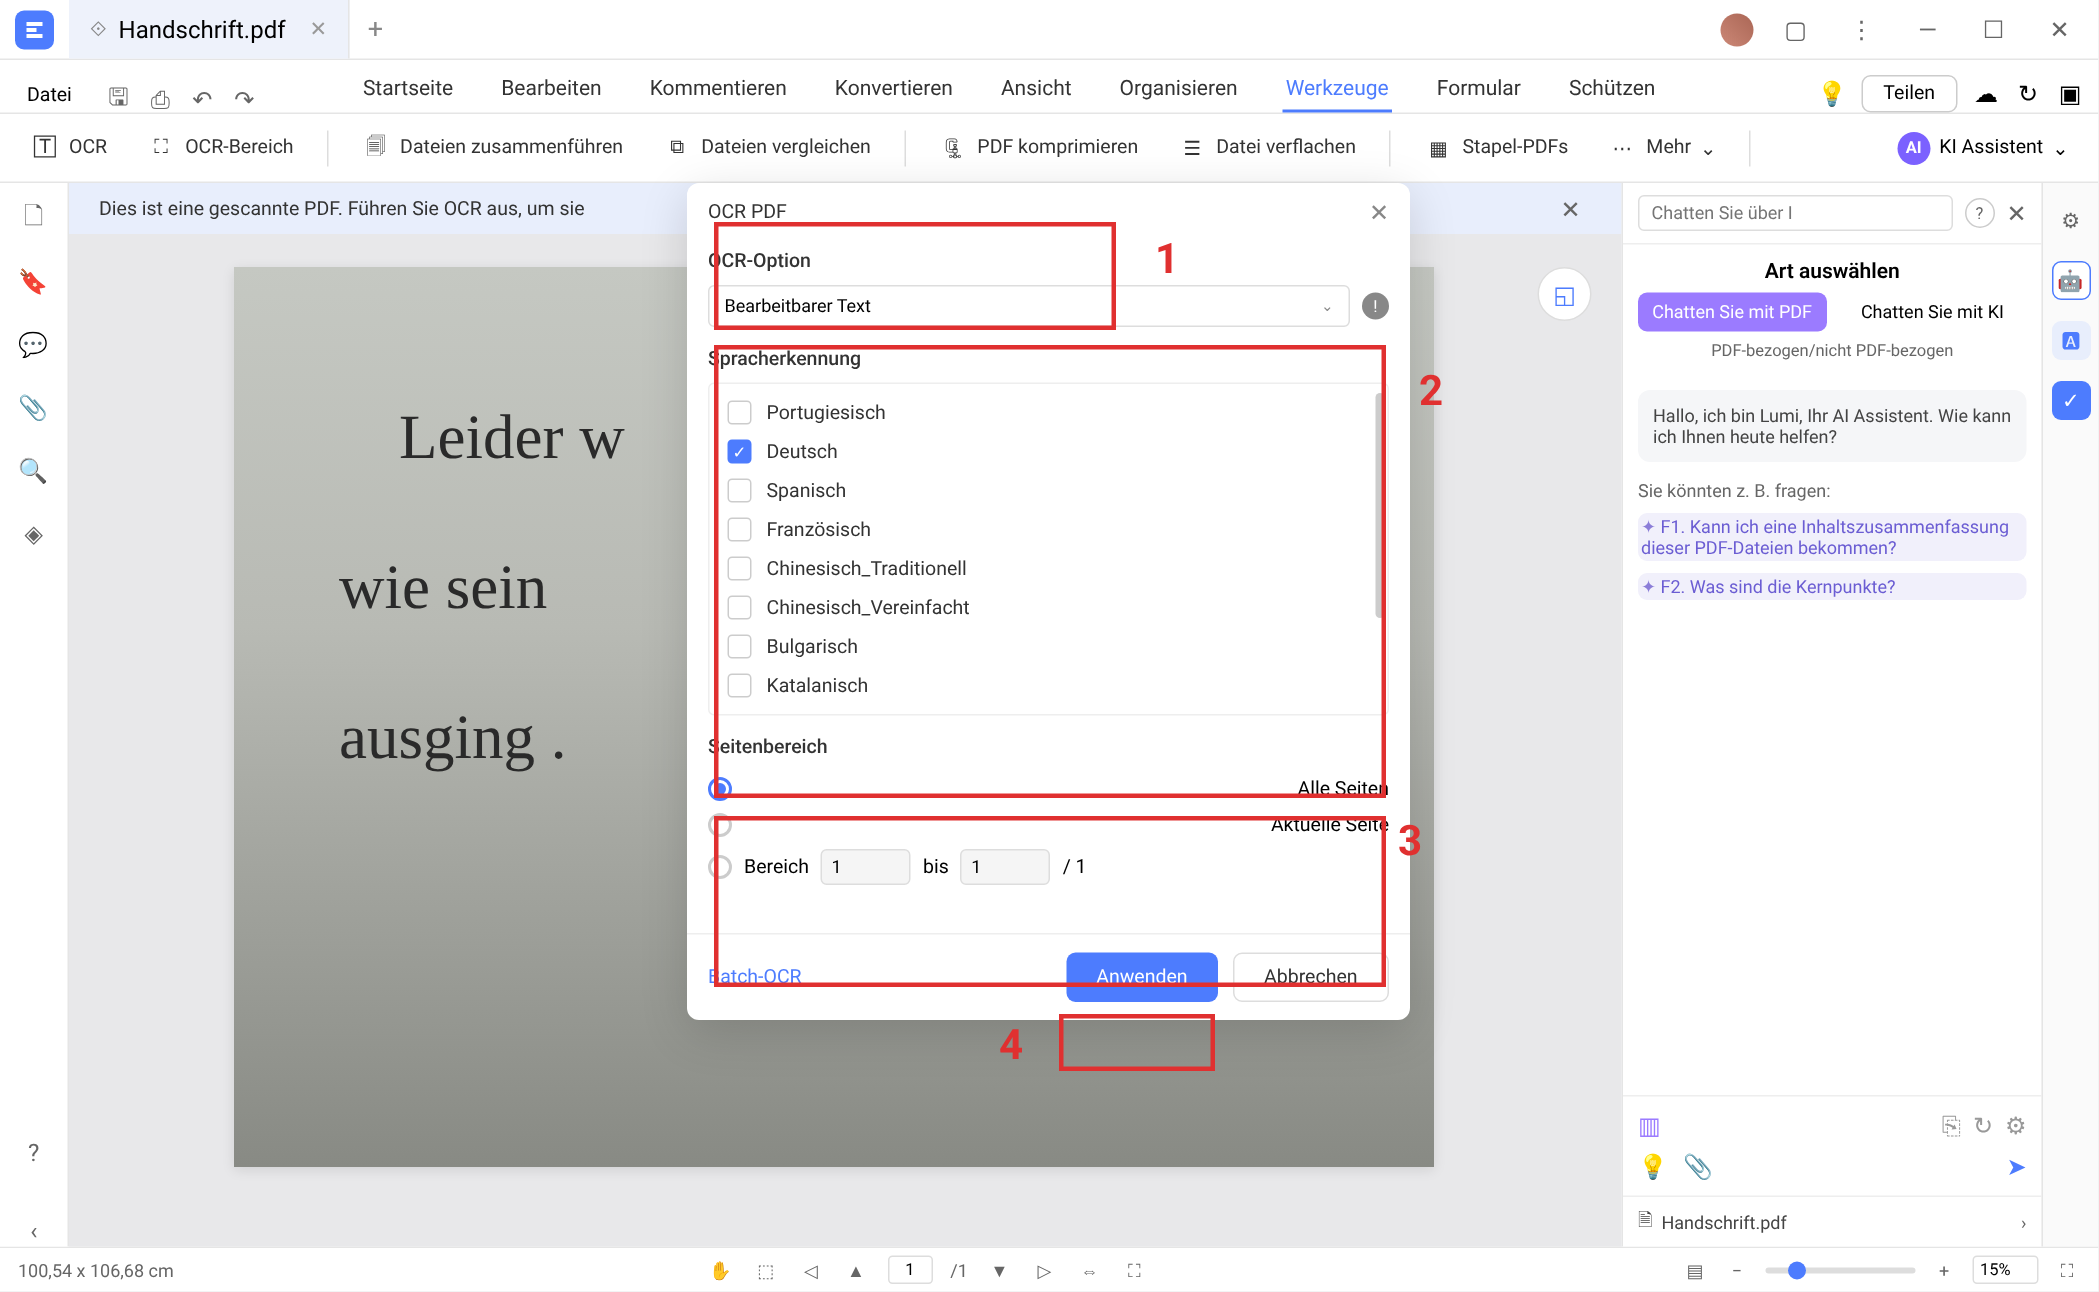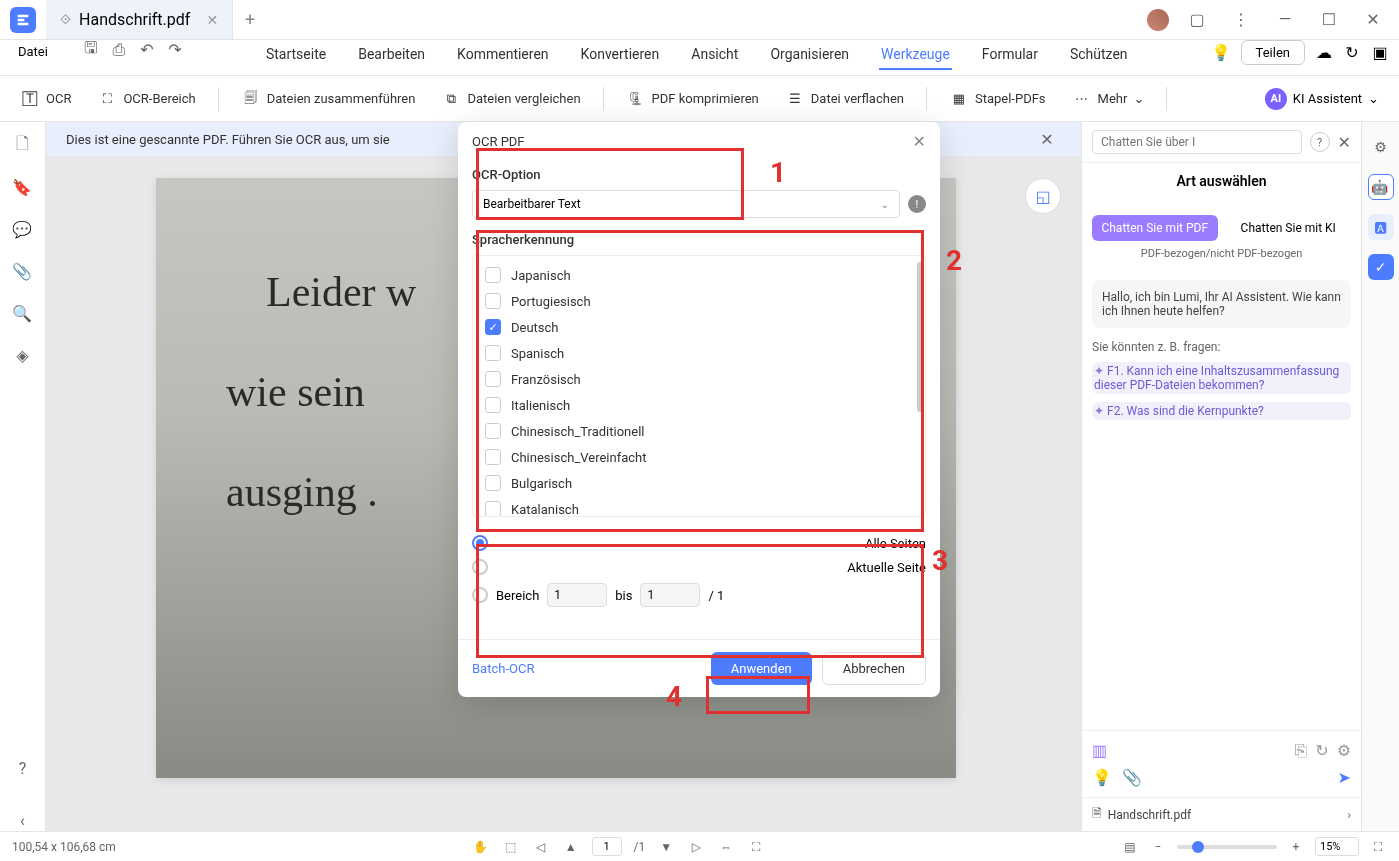--- a/index.html
+++ b/index.html
@@ -12,21 +12,21 @@
 .tab { display: flex; align-items: center; padding: 0 14px; height: 100%; border-right: 1px solid #e5e5e5; background: #eef2fb; gap: 8px; }
 .tab-icon { color: #888; font-size: 14px; }
 .tab-close { color: #999; font-size: 14px; cursor: pointer; margin-left: 8px; }
 .add-tab { padding: 0 12px; color: #888; font-size: 18px; cursor: pointer; }
 .titlebar-spacer { flex: 1; }
 .titlebar-right { display: flex; align-items: center; gap: 12px; padding-right: 10px; }
 .avatar { width: 22px; height: 22px; border-radius: 50%; background: linear-gradient(45deg,#c87,#a65); }
 .win-btn { width: 32px; height: 32px; display: flex; align-items: center; justify-content: center; color: #666; cursor: pointer; }
 
 
-.menubar { height: 36px; background: #fff; display: flex; align-items: flex-start; padding: 0 10px; border-bottom: 1px solid #e5e5e5; gap: 20px; }
+.menubar { height: 36px; background: #fff; display: flex; align-items: flex-end; padding: 0 10px; border-bottom: 1px solid #e5e5e5; gap: 8px; }
 .menu-file { font-size: 13px; padding: 4px 8px; }
 .menu-icons { display: flex; gap: 10px; margin-left: 6px; color: #666; }
 .menu-icon { width: 18px; height: 18px; display: flex; align-items: center; justify-content: center; cursor: pointer; }
 .menu-items { display: flex; gap: 28px; margin-left: 60px; }
 .menu-item { font-size: 14px; color: #333; cursor: pointer; padding: 6px 2px; }
 .menu-item.active { color: #4d7cfe; border-bottom: 2px solid #4d7cfe; }
 .menubar-right { margin-left: auto; display: flex; align-items: center; gap: 10px; }
 .share-btn { border: 1px solid #ccc; border-radius: 6px; padding: 4px 14px; font-size: 13px; cursor: pointer; }
 
 
@@ -50,21 +50,21 @@
 .handwriting { position: absolute; font-family: 'Comic Sans MS', cursive; color: #2a2a2a; font-size: 42px; }
 .scan-btn { position: absolute; top: 56px; right: 20px; width: 36px; height: 36px; border-radius: 50%; background: #fff; border: 1px solid #ddd; display: flex; align-items: center; justify-content: center; color: #4d7cfe; cursor: pointer; }
 
 
 .rightpanel { width: 280px; background: #fff; border-left: 1px solid #e5e5e5; display: flex; flex-direction: column; }
 .rp-header { display: flex; align-items: center; padding: 8px 10px; border-bottom: 1px solid #eee; gap: 8px; }
 .rp-search { flex: 1; border: 1px solid #ddd; border-radius: 4px; padding: 4px 8px; font-size: 12px; }
 .rp-help { width: 20px; height: 20px; border: 1px solid #ccc; border-radius: 50%; display: flex; align-items: center; justify-content: center; font-size: 11px; color: #666; }
 .rp-close { color: #666; cursor: pointer; }
 .rp-title { text-align: center; font-size: 14px; font-weight: 600; padding: 10px 0 6px; }
-.rp-tabs { display: flex; gap: 8px; padding: 0 10px; margin-top: 20px; }
+.rp-tabs { display: flex; gap: 8px; padding: 0 10px; }
 .rp-tab { flex: 1; text-align: center; padding: 6px 4px; font-size: 12px; border-radius: 6px; cursor: pointer; }
 .rp-tab.active { background: #9b7bff; color: #fff; }
 .rp-sub { text-align: center; font-size: 11px; color: #666; padding: 6px 0 10px; }
 .rp-body { flex: 1; overflow-y: auto; padding: 10px; }
 .rp-msg { background: #f5f6f8; border-radius: 8px; padding: 10px; font-size: 12px; color: #444; margin-bottom: 12px; }
 .rp-sugg-title { font-size: 12px; color: #666; margin-bottom: 8px; }
 .rp-sugg { background: #f1f0fb; border-radius: 6px; padding: 2px; font-size: 12px; color: #6b5dd3; margin-bottom: 8px; cursor: pointer; }
 .rp-sugg::before { content: "✦ "; color: #8b7dd8; }
 .rp-footer { padding: 10px; border-top: 1px solid #eee; }
 .rp-input-row { display: flex; align-items: center; gap: 8px; margin-bottom: 8px; }
@@ -333,63 +333,56 @@
           <span class="dlg-select-arrow">⌄</span>
         </div>
         <div class="dlg-info">!</div>
       </div>
     </div>
     <div class="dlg-section">
       <div class="dlg-label">Spracherkennung</div>
       <div class="lang-list">
         <div class="lang-item">
             <span class="checkbox"></span>
-            <span>Japanisch</span>
-          </div>
-        <div class="lang-item">
-            <span class="checkbox"></span>
             <span>Portugiesisch</span>
           </div>
         <div class="lang-item">
             <span class="checkbox checked">✓</span>
             <span>Deutsch</span>
           </div>
         <div class="lang-item">
             <span class="checkbox"></span>
             <span>Spanisch</span>
           </div>
         <div class="lang-item">
             <span class="checkbox"></span>
             <span>Französisch</span>
           </div>
         <div class="lang-item">
             <span class="checkbox"></span>
-            <span>Italienisch</span>
-          </div>
-        <div class="lang-item">
-            <span class="checkbox"></span>
             <span>Chinesisch_Traditionell</span>
           </div>
         <div class="lang-item">
             <span class="checkbox"></span>
             <span>Chinesisch_Vereinfacht</span>
           </div>
         <div class="lang-item">
             <span class="checkbox"></span>
             <span>Bulgarisch</span>
           </div>
         <div class="lang-item">
             <span class="checkbox"></span>
             <span>Katalanisch</span>
           </div>
 
         <div class="lang-scroll"></div>
       </div>
     </div>
     <div class="dlg-section">
+      <div class="dlg-label">Seitenbereich</div>
       <div class="radio-row">
         <span class="radio checked"></span>
         <span>Alle Seiten</span>
       </div>
       <div class="radio-row">
         <span class="radio"></span>
         <span>Aktuelle Seite</span>
       </div>
       <div class="range-row">
         <span class="radio"></span>

